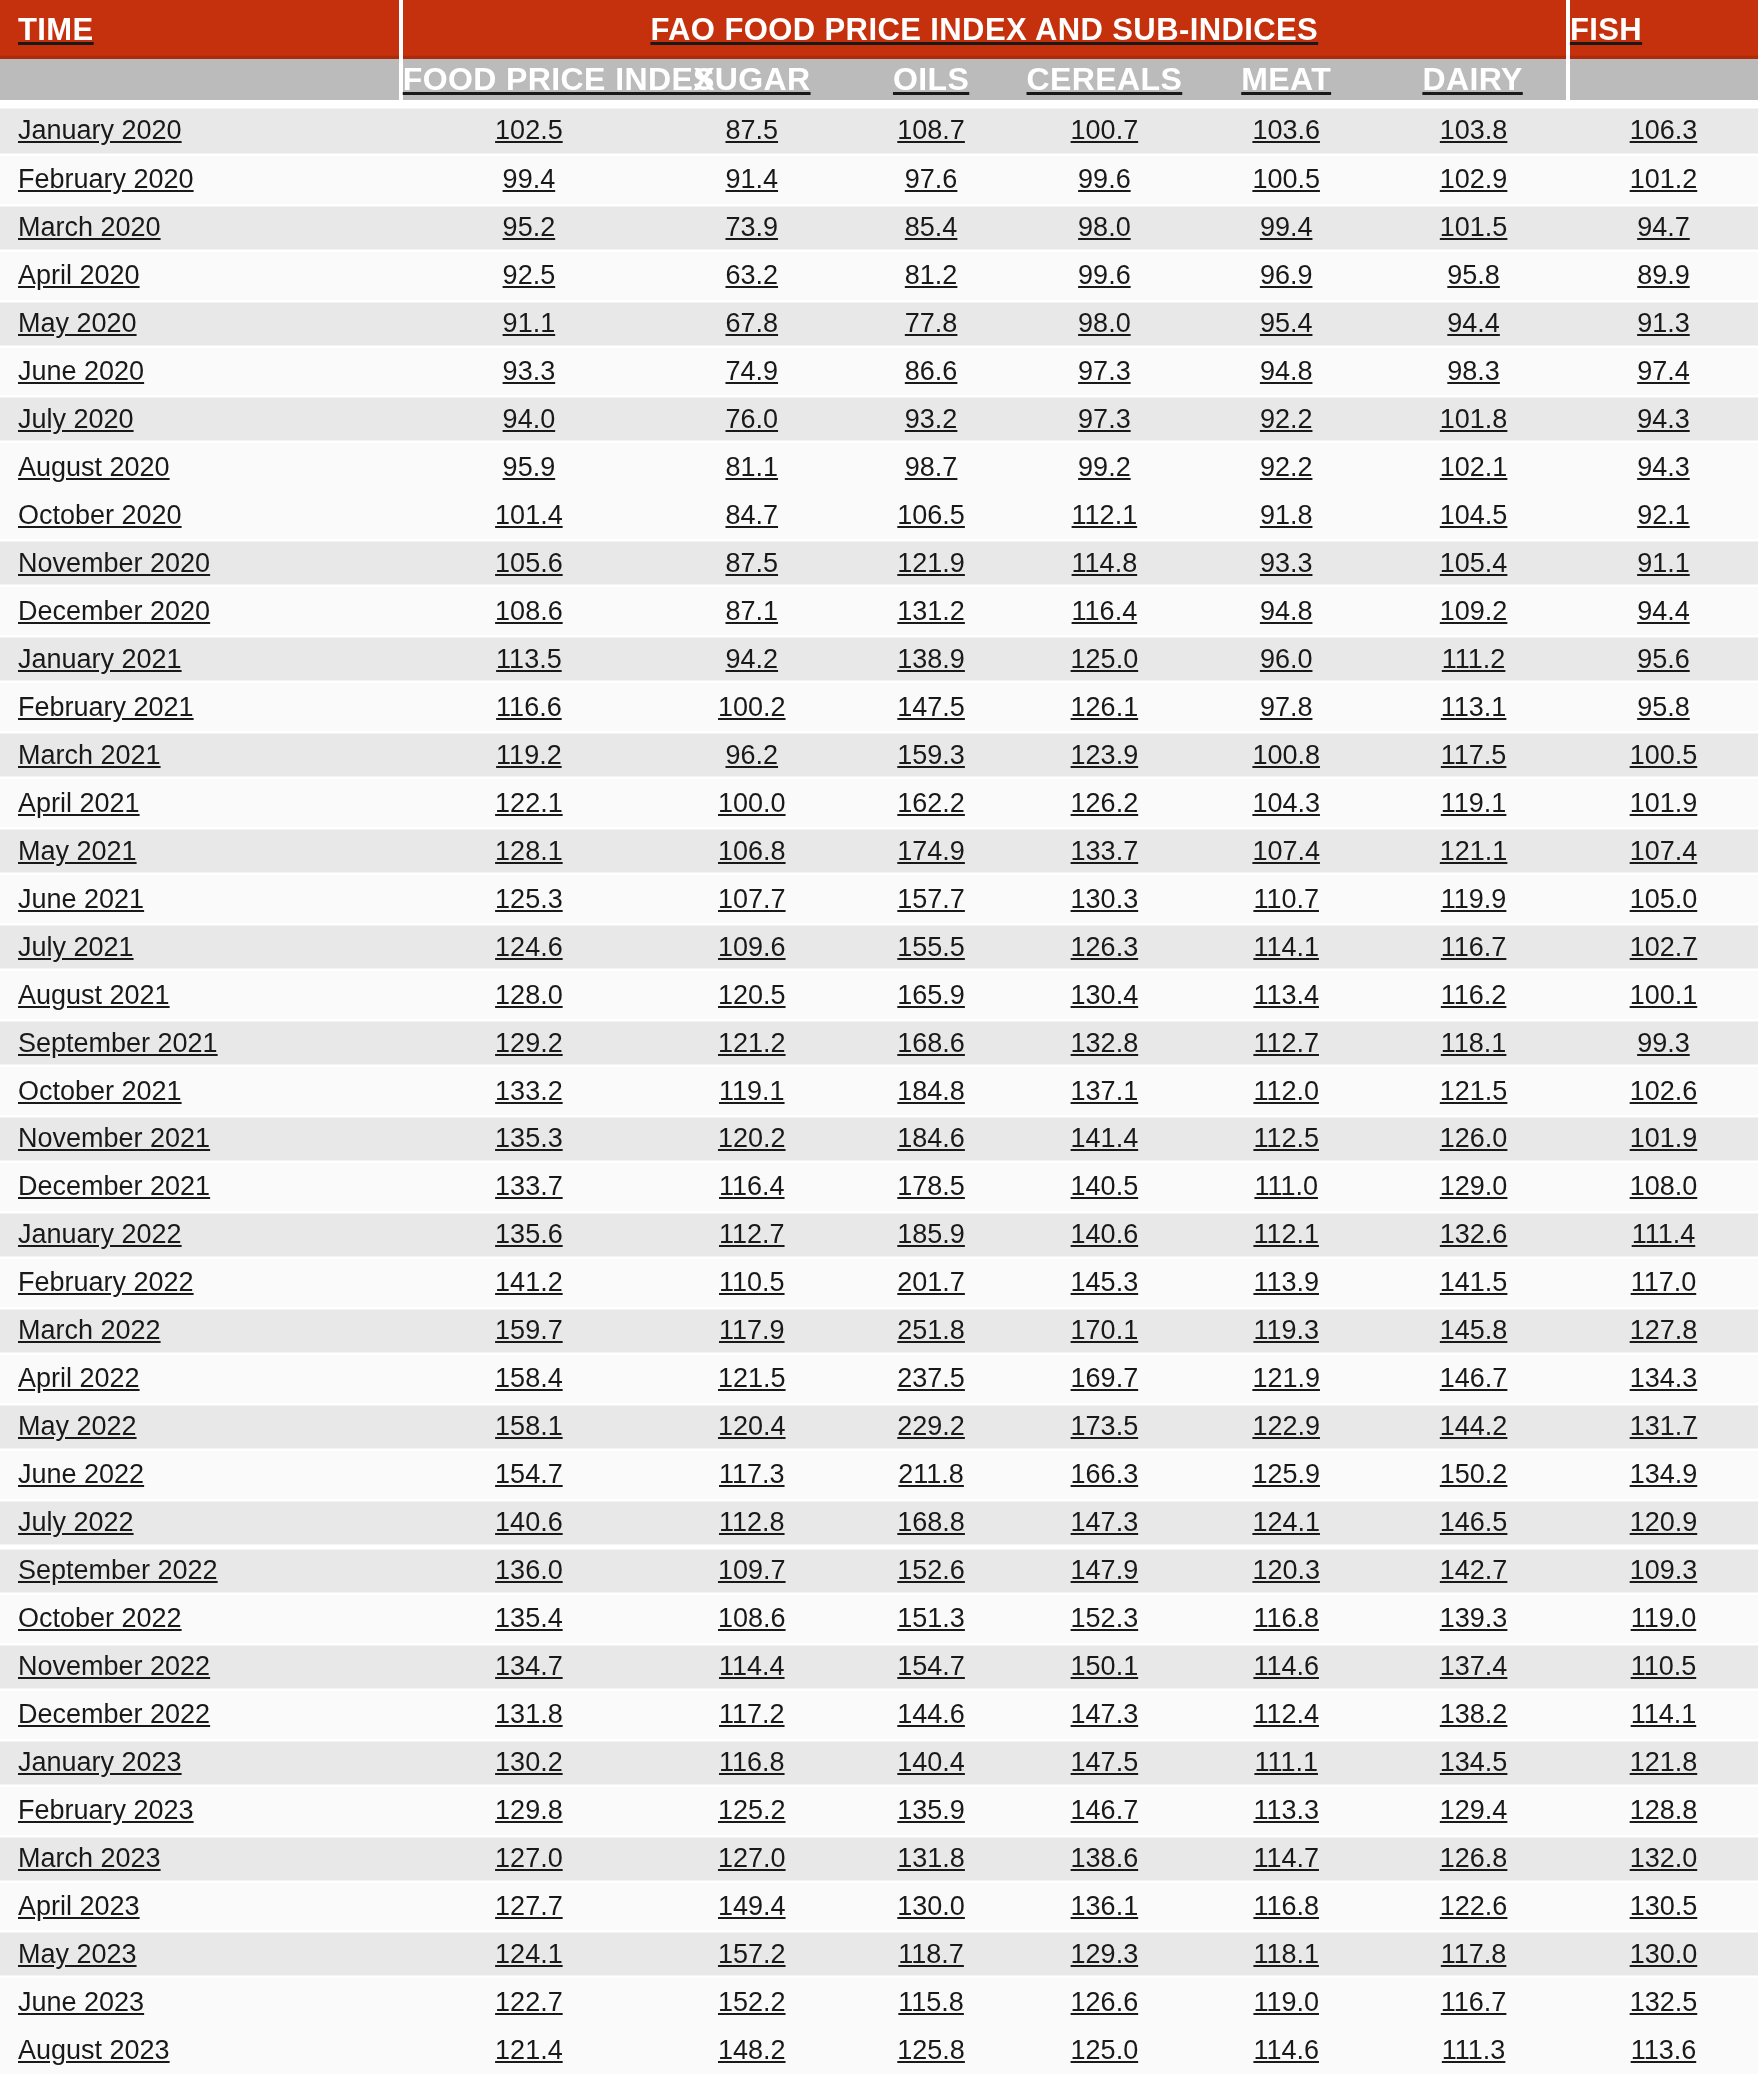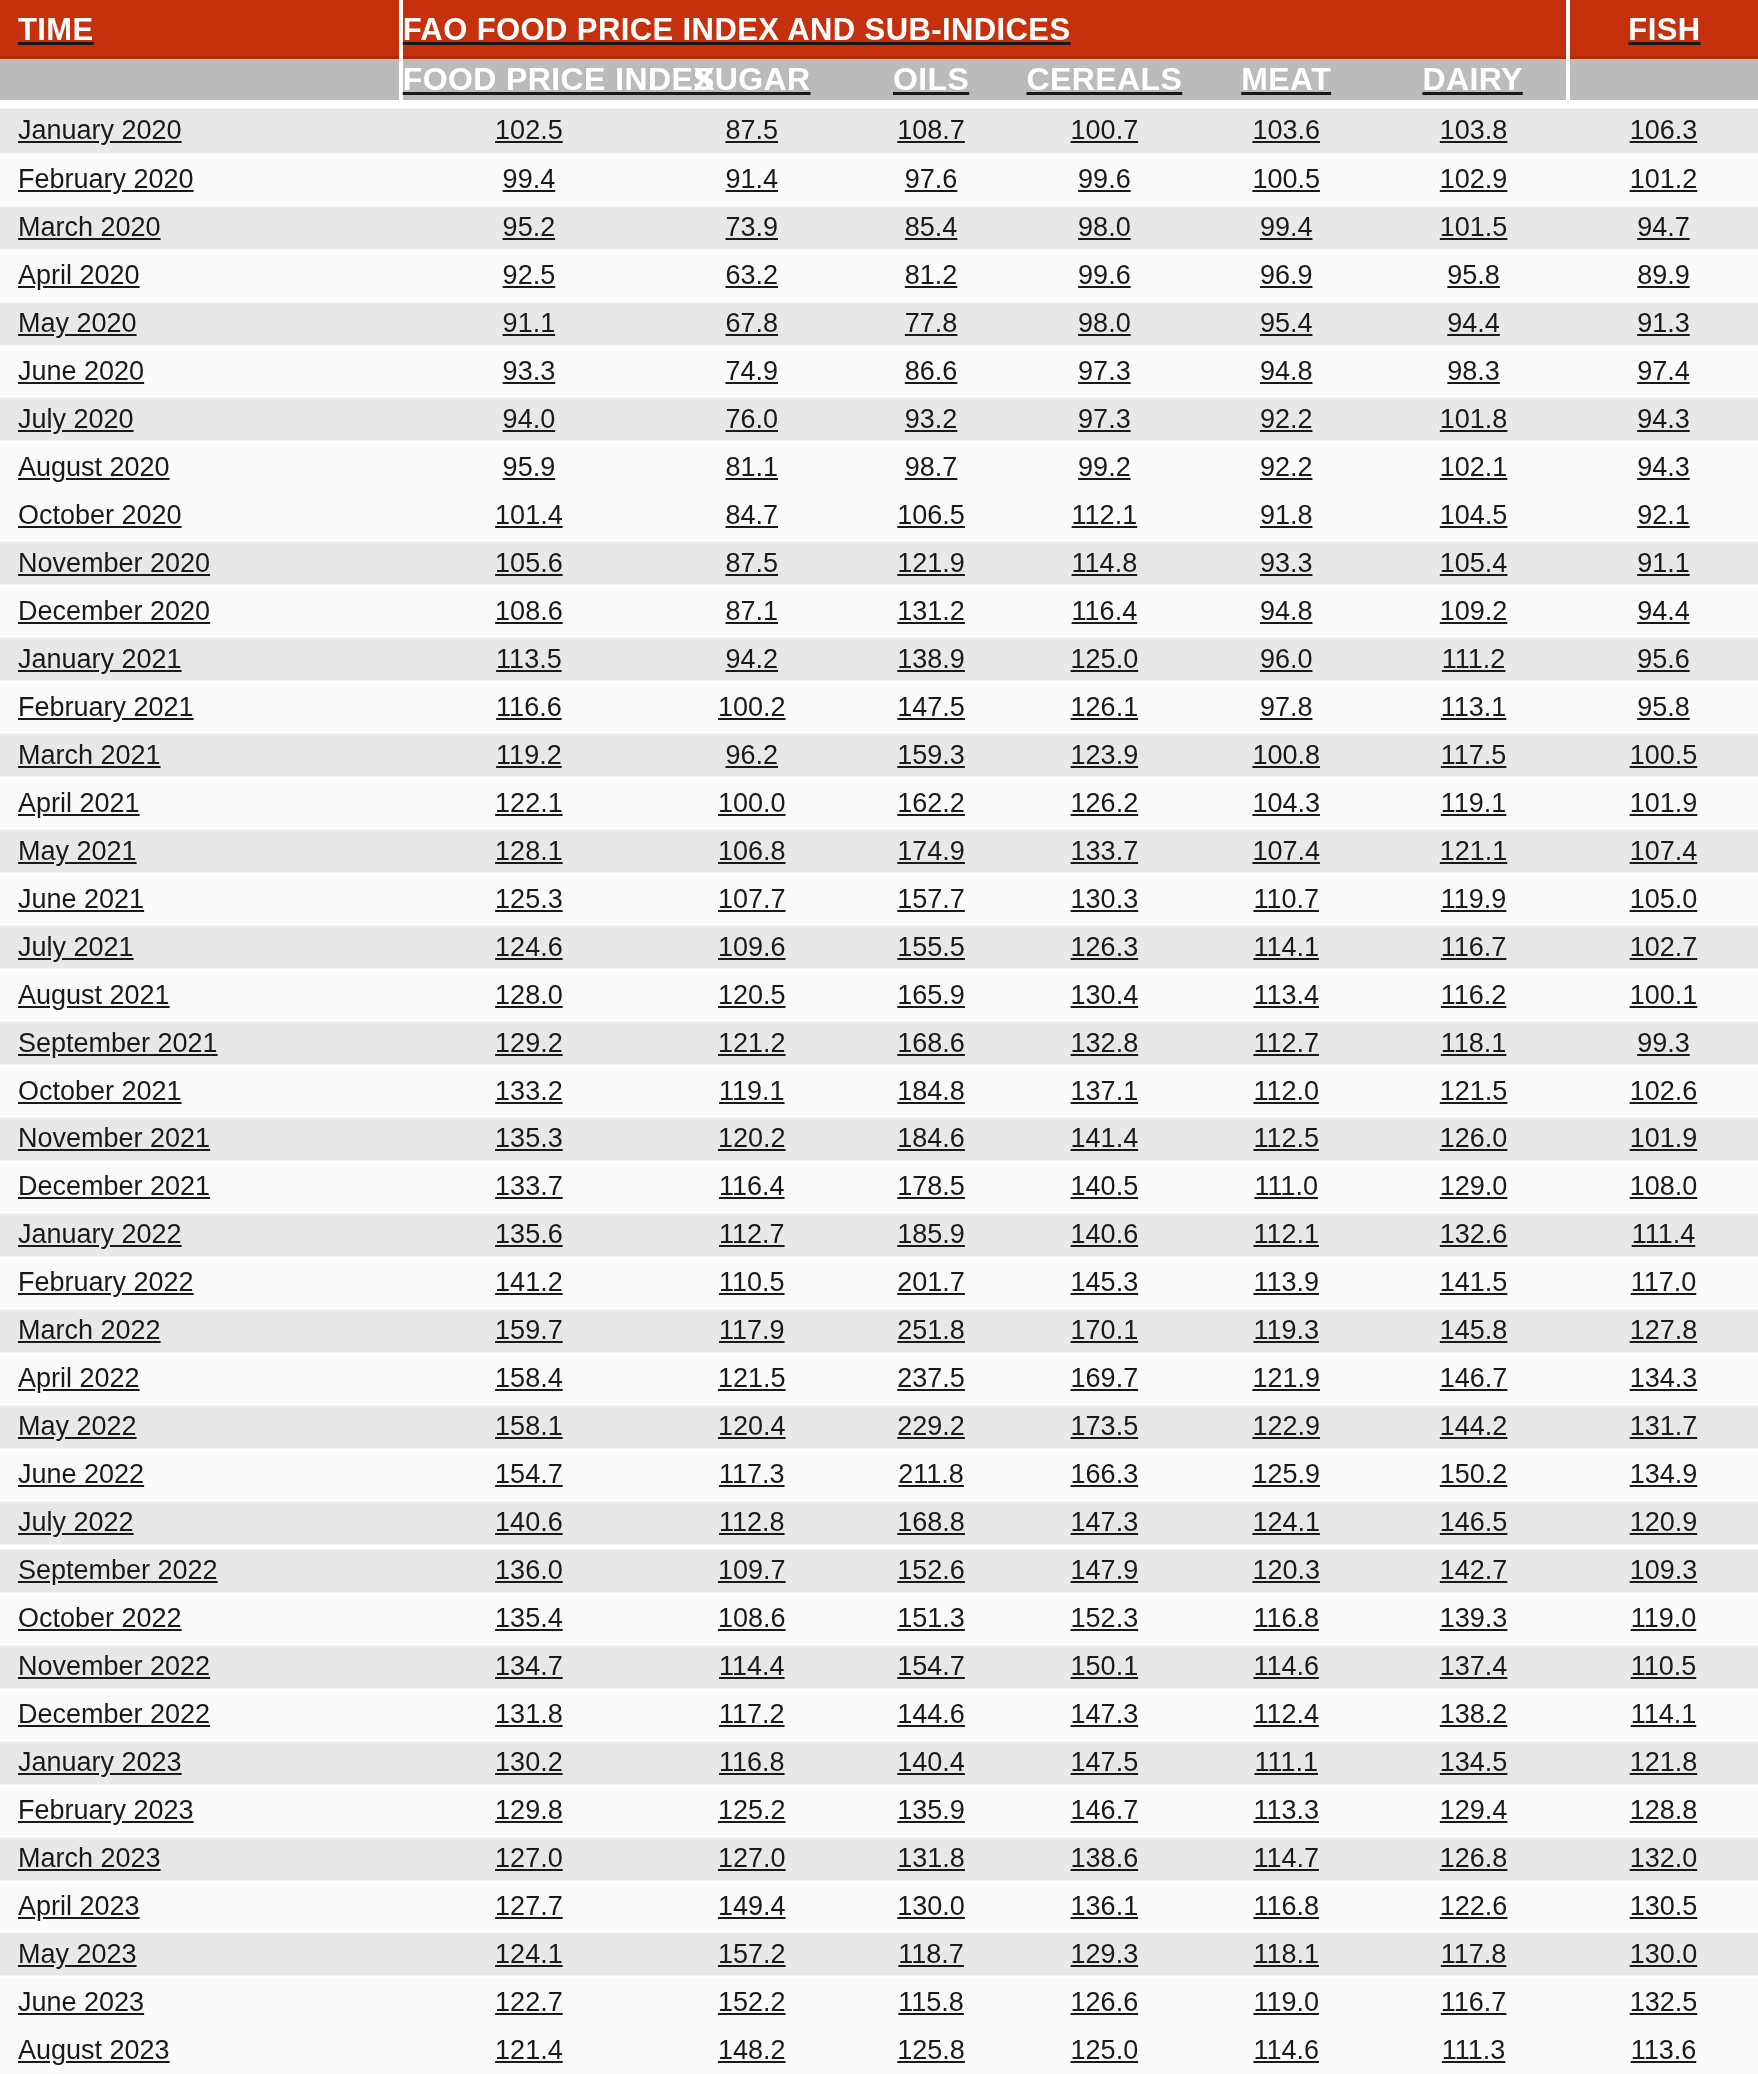--- a/index.html
+++ b/index.html
@@ -28,22 +28,22 @@
     background:var(--header-red);
     color:#ffffff;
     height:59px;
     font-size:31px;
     font-weight:bold;
     letter-spacing:0.4px;
     box-shadow:inset 0 -3.2px 0 rgba(0,0,0,0.12);
     white-space:nowrap;
   }
   tr.main-header th.time-th{text-align:left;padding-left:18px;}
-  tr.main-header th.group-th{text-align:left;border-left:4px solid var(--hairline);}
-  tr.main-header th.fish-th{text-align:center;border-left:4px solid var(--hairline);}
+  tr.main-header th.group-th{text-align:center;border-left:4px solid var(--hairline);}
+  tr.main-header th.fish-th{text-align:left;border-left:4px solid var(--hairline);}
   tr.sub-header th{
     background:var(--subheader-gray);
     color:#ffffff;
     height:44px;
     font-size:32px;
     font-weight:bold;
     letter-spacing:0.4px;
     text-align:center;
     border-bottom:6.4px solid #ffffff;
     white-space:nowrap;

